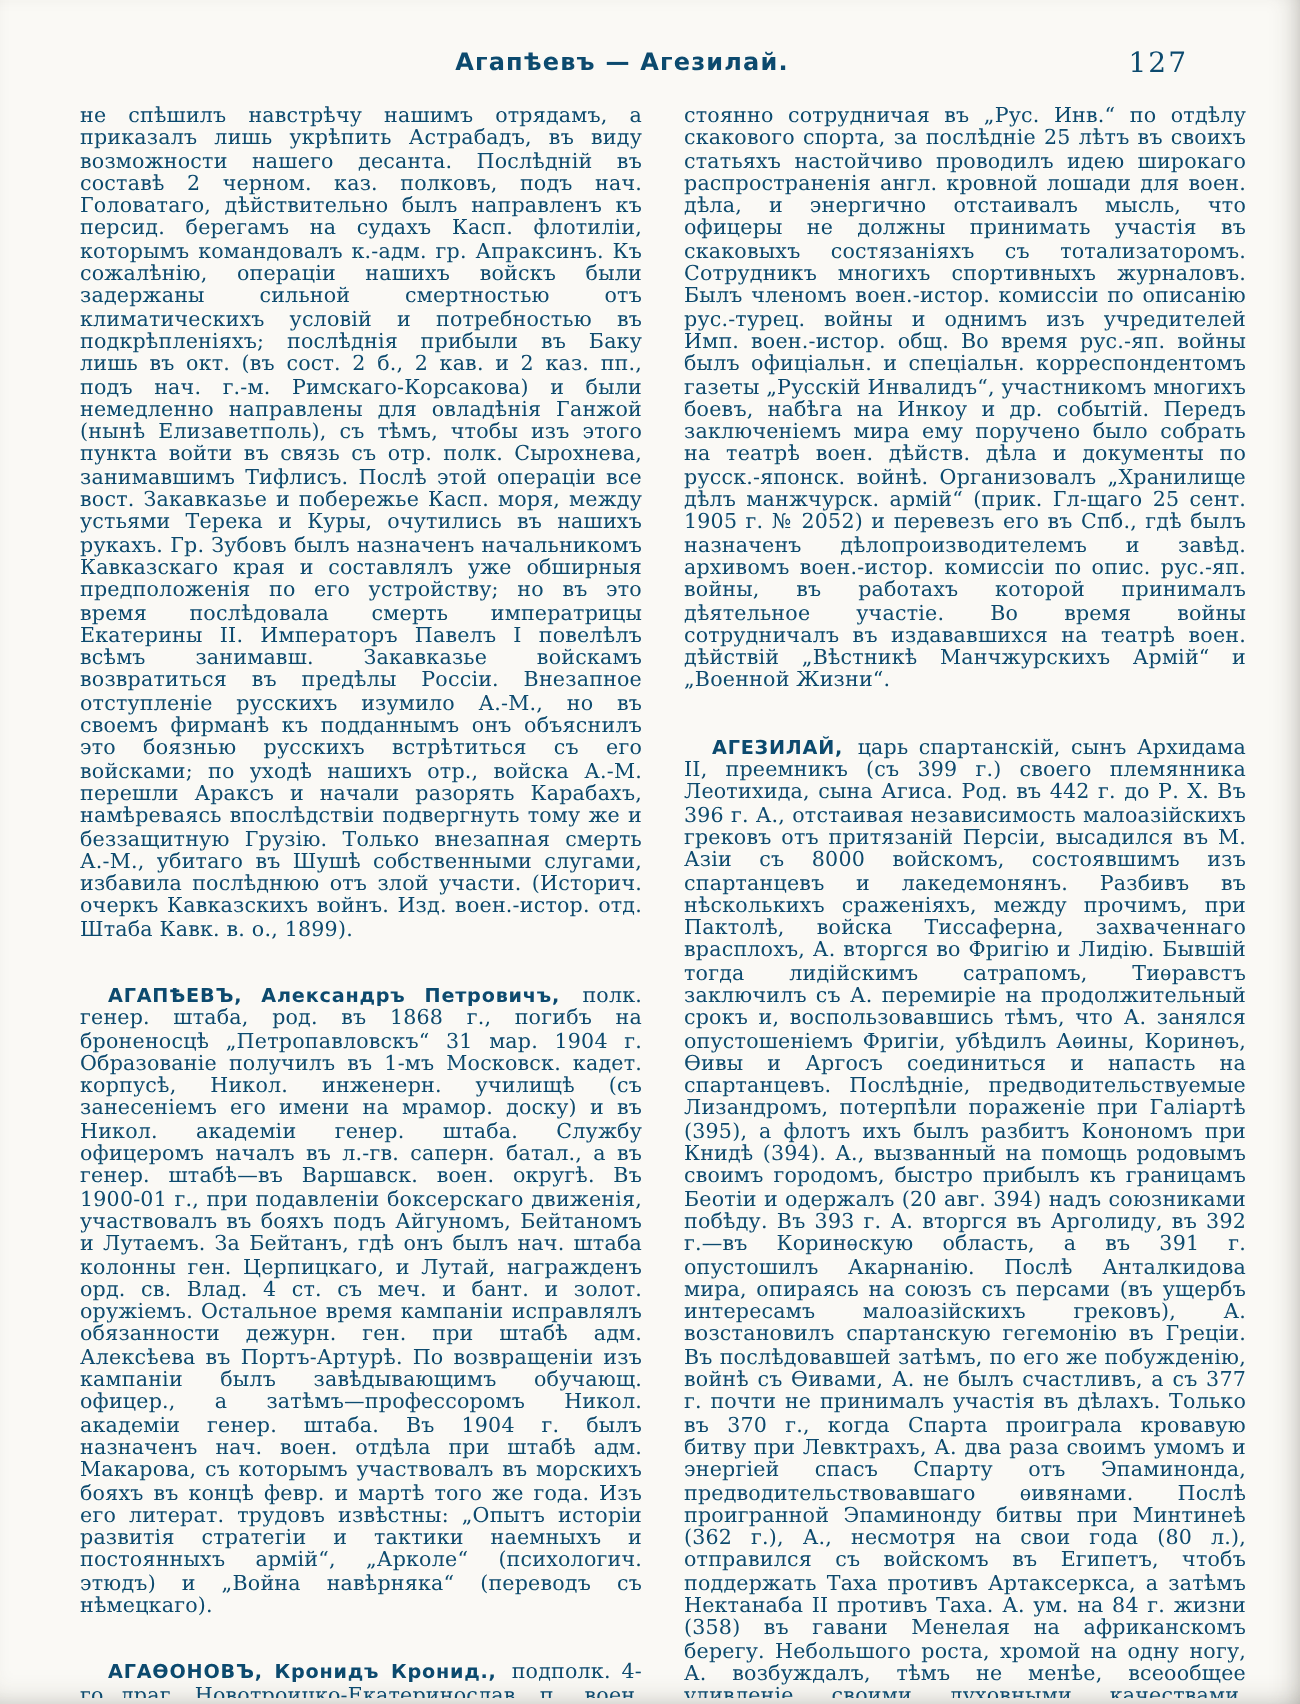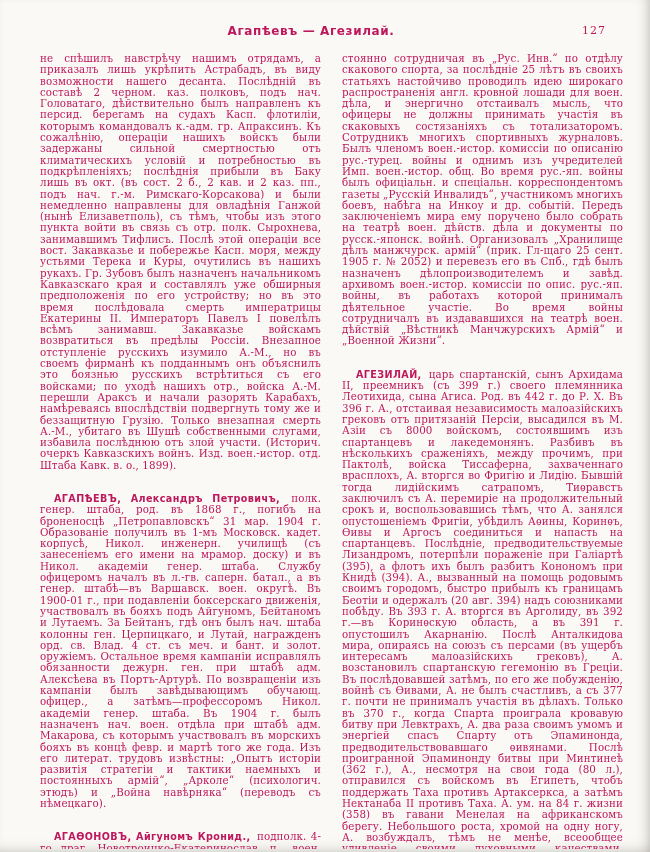--- a/index.html
+++ b/index.html
@@ -5,21 +5,21 @@
   html, body {
     margin: 0;
     padding: 0;
     background: #e9e7e1;
   }
   .page {
     position: relative;
     width: 650px;
     height: 852px;
     background: #faf9f5;
-    color: #be185d;
+    color: #0c4a6e;
     font-family: "DejaVu Serif", "Liberation Serif", serif;
     overflow: hidden;
     box-shadow: inset -10px 0 14px -10px rgba(60,55,45,.35),
                 inset 0 -10px 14px -10px rgba(60,55,45,.25);
   }
   .running-head {
     position: absolute;
     top: 24px;
     left: 57px;
     right: 30px;
@@ -31,23 +31,23 @@
     right: 55px;
     text-align: center;
     font-family: "DejaVu Sans", "Liberation Sans", sans-serif;
     font-weight: bold;
     font-size: 12px;
     letter-spacing: 0.6px;
     white-space: nowrap;
   }
   .page-number {
     position: absolute;
-    right: 14px;
+    right: 26px;
     top: 0;
-    font-size: 11px;
+    font-size: 14px;
     letter-spacing: 1px;
   }
   .col {
     position: absolute;
     top: 53px;
     width: 281px;
     height: 796px;
     overflow: hidden;
     text-align: justify;
     font-size: 10.3px;
@@ -80,21 +80,21 @@
   <div class="running-head">
     <div class="running-title">Агапѣевъ — Агезилай.</div>
     <div class="page-number">127</div>
   </div>
 
   <div class="col col-left">
     <p><span>не спѣшилъ навстрѣчу нашимъ отрядамъ, а приказалъ лишь укрѣпить Астрабадъ, въ виду возможности нашего десанта. Послѣдній въ составѣ 2 черном. каз. полковъ, подъ нач. Головатаго, дѣйствительно былъ направленъ къ персид. берегамъ на судахъ Касп. флотиліи, которымъ командовалъ к.-адм. гр. Апраксинъ. Къ сожалѣнію, операціи нашихъ войскъ были задержаны сильной смертностью отъ климатическихъ условій и потребностью въ подкрѣпленіяхъ; послѣднія прибыли въ Баку лишь въ окт. (въ сост. 2 б., 2 кав. и 2 каз. пп., подъ нач. г.-м. Римскаго-Корсакова) и были немедленно направлены для овладѣнія Ганжой (нынѣ Елизаветполь), съ тѣмъ, чтобы изъ этого пункта войти въ связь съ отр. полк. Сырохнева, занимавшимъ Тифлисъ. Послѣ этой операціи все вост. Закавказье и побережье Касп. моря, между устьями Терека и Куры, очутились въ нашихъ рукахъ. Гр. Зубовъ былъ назначенъ начальникомъ Кавказскаго края и составлялъ уже обширныя предположенія по его устройству; но въ это время послѣдовала смерть императрицы Екатерины II. Императоръ Павелъ I повелѣлъ всѣмъ занимавш. Закавказье войскамъ возвратиться въ предѣлы Россіи. Внезапное отступленіе русскихъ изумило А.-М., но въ своемъ фирманѣ къ подданнымъ онъ объяснилъ это боязнью русскихъ встрѣтиться съ его войсками; по уходѣ нашихъ отр., войска А.-М. перешли Араксъ и начали разорять Карабахъ, намѣреваясь впослѣдствіи подвергнуть тому же и беззащитную Грузію. Только внезапная смерть А.-М., убитаго въ Шушѣ собственными слугами, избавила послѣднюю отъ злой участи. (Историч. очеркъ Кавказскихъ войнъ. Изд. воен.-истор. отд. Штаба Кавк. в. о., 1899).</span></p>
 
     <p class="entry"><span class="headword">АГАПѢЕВЪ, Александръ Петровичъ,</span> <span>полк. генер. штаба, род. въ 1868 г., погибъ на броненосцѣ „Петропавловскъ“ 31 мар. 1904 г. Образованіе получилъ въ 1-мъ Московск. кадет. корпусѣ, Никол. инженерн. училищѣ (съ занесеніемъ его имени на мрамор. доску) и въ Никол. академіи генер. штаба. Службу офицеромъ началъ въ л.-гв. саперн. батал., а въ генер. штабѣ—въ Варшавск. воен. округѣ. Въ 1900-01 г., при подавленіи боксерскаго движенія, участвовалъ въ бояхъ подъ Айгуномъ, Бейтаномъ и Лутаемъ. За Бейтанъ, гдѣ онъ былъ нач. штаба колонны ген. Церпицкаго, и Лутай, награжденъ орд. св. Влад. 4 ст. съ меч. и бант. и золот. оружіемъ. Остальное время кампаніи исправлялъ обязанности дежурн. ген. при штабѣ адм. Алексѣева въ Портъ-Артурѣ. По возвращеніи изъ кампаніи былъ завѣдывающимъ обучающ. офицер., а затѣмъ—профессоромъ Никол. академіи генер. штаба. Въ 1904 г. былъ назначенъ нач. воен. отдѣла при штабѣ адм. Макарова, съ которымъ участвовалъ въ морскихъ бояхъ въ концѣ февр. и мартѣ того же года. Изъ его литерат. трудовъ извѣстны: „Опытъ исторіи развитія стратегіи и тактики наемныхъ и постоянныхъ армій“, „Арколе“ (психологич. этюдъ) и „Война навѣрняка“ (переводъ съ нѣмецкаго).</span></p>
 
-    <p class="entry"><span class="headword">АГАѲОНОВЪ, Айгуномъ Кронид.,</span> <span>подполк. 4-го драг. Новотроицко-Екатеринослав. п., воен. писатель. Род. въ 1859 г. Литературн. труды: „Лѣтопись Новотроицко-Екатеринославск. драгунъ“, Памятка Новотр.-Екатер. др.“, „Красносельск. скачки“,—историч. очеркъ. По-</span></p>
+    <p class="entry"><span class="headword">АГАѲОНОВЪ, Кронидъ Кронид.,</span> <span>подполк. 4-го драг. Новотроицко-Екатеринослав. п., воен. писатель. Род. въ 1859 г. Литературн. труды: „Лѣтопись Новотроицко-Екатеринославск. драгунъ“, Памятка Новотр.-Екатер. др.“, „Красносельск. скачки“,—историч. очеркъ. По-</span></p>
   </div>
 
   <div class="col col-right">
     <p><span>стоянно сотрудничая въ „Рус. Инв.“ по отдѣлу скакового спорта, за послѣдніе 25 лѣтъ въ своихъ статьяхъ настойчиво проводилъ идею широкаго распространенія англ. кровной лошади для воен. дѣла, и энергично отстаивалъ мысль, что офицеры не должны принимать участія въ скаковыхъ состязаніяхъ съ тотализаторомъ. Сотрудникъ многихъ спортивныхъ журналовъ. Былъ членомъ воен.-истор. комиссіи по описанію рус.-турец. войны и однимъ изъ учредителей Имп. воен.-истор. общ. Во время рус.-яп. войны былъ офиціальн. и спеціальн. корреспондентомъ газеты „Русскій Инвалидъ“, участникомъ многихъ боевъ, набѣга на Инкоу и др. событій. Передъ заключеніемъ мира ему поручено было собрать на театрѣ воен. дѣйств. дѣла и документы по русск.-японск. войнѣ. Организовалъ „Хранилище дѣлъ манжчурск. армій“ (прик. Гл-щаго 25 сент. 1905 г. № 2052) и перевезъ его въ Спб., гдѣ былъ назначенъ дѣлопроизводителемъ и завѣд. архивомъ воен.-истор. комиссіи по опис. рус.-яп. войны, въ работахъ которой принималъ дѣятельное участіе. Во время войны сотрудничалъ въ издававшихся на театрѣ воен. дѣйствій „Вѣстникѣ Манчжурскихъ Армій“ и „Военной Жизни“.</span></p>
 
     <p class="entry"><span class="headword">АГЕЗИЛАЙ,</span> <span>царь спартанскій, сынъ Архидама II, преемникъ (съ 399 г.) своего племянника Леотихида, сына Агиса. Род. въ 442 г. до Р. Х. Въ 396 г. А., отстаивая независимость малоазійскихъ грековъ отъ притязаній Персіи, высадился въ М. Азіи съ 8000 войскомъ, состоявшимъ изъ спартанцевъ и лакедемонянъ. Разбивъ въ нѣсколькихъ сраженіяхъ, между прочимъ, при Пактолѣ, войска Тиссаферна, захваченнаго врасплохъ, А. вторгся во Фригію и Лидію. Бывшій тогда лидійскимъ сатрапомъ, Тиѳравстъ заключилъ съ А. перемиріе на продолжительный срокъ и, воспользовавшись тѣмъ, что А. занялся опустошеніемъ Фригіи, убѣдилъ Аѳины, Коринѳъ, Ѳивы и Аргосъ соединиться и напасть на спартанцевъ. Послѣдніе, предводительствуемые Лизандромъ, потерпѣли пораженіе при Галіартѣ (395), а флотъ ихъ былъ разбитъ Конономъ при Книдѣ (394). А., вызванный на помощь родовымъ своимъ городомъ, быстро прибылъ къ границамъ Беотіи и одержалъ (20 авг. 394) надъ союзниками побѣду. Въ 393 г. А. вторгся въ Арголиду, въ 392 г.—въ Коринѳскую область, а въ 391 г. опустошилъ Акарнанію. Послѣ Анталкидова мира, опираясь на союзъ съ персами (въ ущербъ интересамъ малоазійскихъ грековъ), А. возстановилъ спартанскую гегемонію въ Греціи. Въ послѣдовавшей затѣмъ, по его же побужденію, войнѣ съ Ѳивами, А. не былъ счастливъ, а съ 377 г. почти не принималъ участія въ дѣлахъ. Только въ 370 г., когда Спарта проиграла кровавую битву при Левктрахъ, А. два раза своимъ умомъ и энергіей спасъ Спарту отъ Эпаминонда, предводительствовавшаго ѳивянами. Послѣ проигранной Эпаминонду битвы при Минтинеѣ (362 г.), А., несмотря на свои года (80 л.), отправился съ войскомъ въ Египетъ, чтобъ поддержать Таха противъ Артаксеркса, а затѣмъ Нектанаба II противъ Таха. А. ум. на 84 г. жизни (358) въ гавани Менелая на африканскомъ берегу. Небольшого роста, хромой на одну ногу, А. возбуждалъ, тѣмъ не менѣе, всеообщее удивленіе своими духовными качествами. Считается од-</span></p>
   </div>
 
 </div>
 

